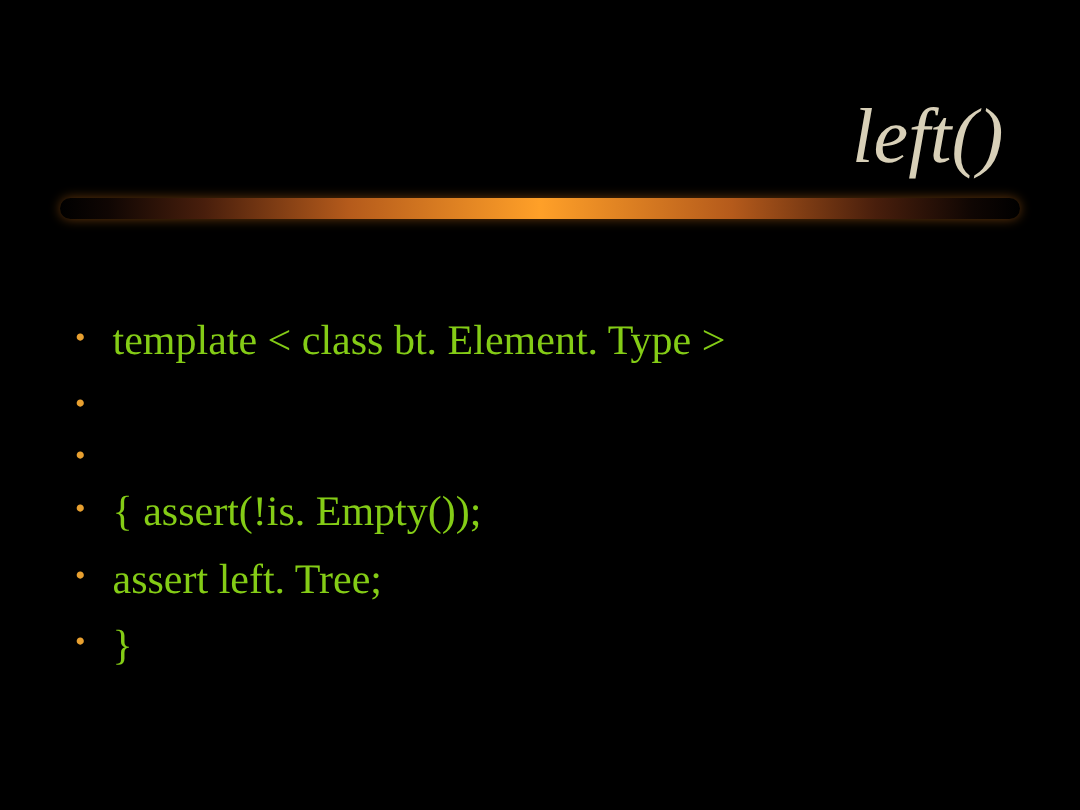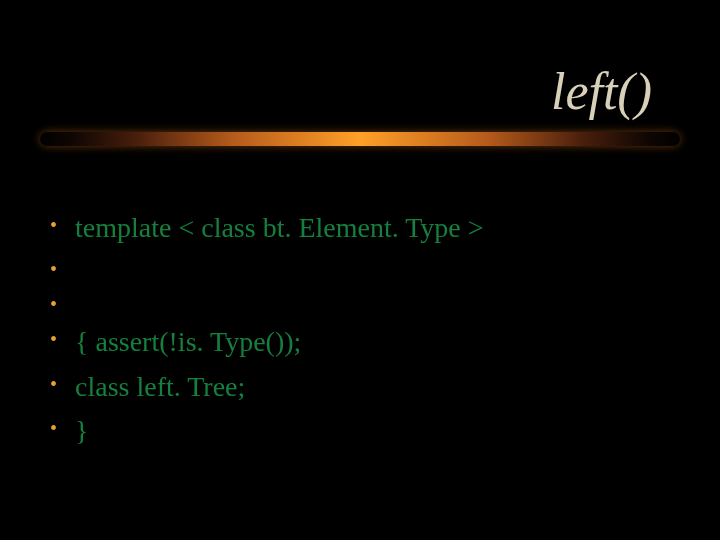--- a/index.html
+++ b/index.html
@@ -11,21 +11,21 @@
       width: 720px;
       height: 540px;
       background: #000000;
       font-family: 'Times New Roman', Times, serif;
       overflow: hidden;
       position: relative;
     }
     .title {
       position: absolute;
       top: 62px;
-      right: 68px;
+      right: 51px;
       font-size: 52px;
       font-style: italic;
       color: #d8d0b8;
       font-weight: normal;
     }
     .divider {
       position: absolute;
       top: 132px;
       left: 40px;
       right: 40px;
@@ -55,21 +55,21 @@
       margin-bottom: 8px;
     }
     .bullet {
       color: #e8a030;
       font-size: 20px;
       margin-right: 18px;
       margin-top: 4px;
       flex-shrink: 0;
     }
     .bullet-text {
-      color: #15803d;
+      color: #84cc16;
       font-size: 28px;
       line-height: 1.3;
       font-family: 'Times New Roman', Times, serif;
     }
   </style>
 </head>
 <body>
 
 <div class="title">left()</div>
 
@@ -81,23 +81,23 @@
     <span class="bullet-text">template &lt; class bt. Element. Type &gt;</span>
   </div>
   <div class="bullet-item">
     <span class="bullet">•</span>
   </div>
   <div class="bullet-item">
     <span class="bullet">•</span>
   </div>
   <div class="bullet-item">
     <span class="bullet">•</span>
-    <span class="bullet-text">{ assert(!is. Type());</span>
+    <span class="bullet-text">{ assert(!is. Empty());</span>
   </div>
   <div class="bullet-item">
     <span class="bullet">•</span>
-    <span class="bullet-text">   class left. Tree;</span>
+    <span class="bullet-text">   assert left. Tree;</span>
   </div>
   <div class="bullet-item">
     <span class="bullet">•</span>
     <span class="bullet-text">}</span>
   </div>
 </div>
 
 </body></html>

